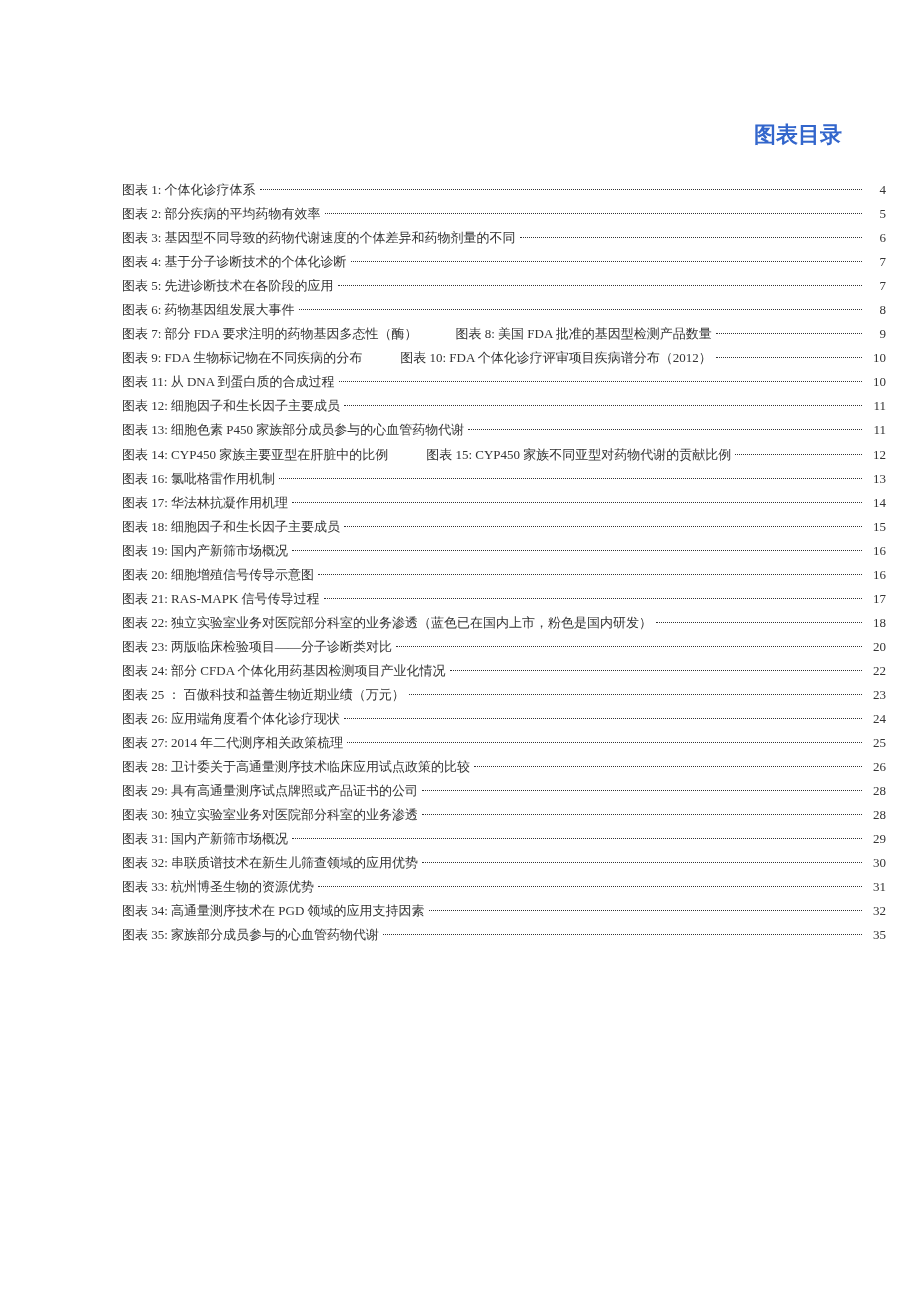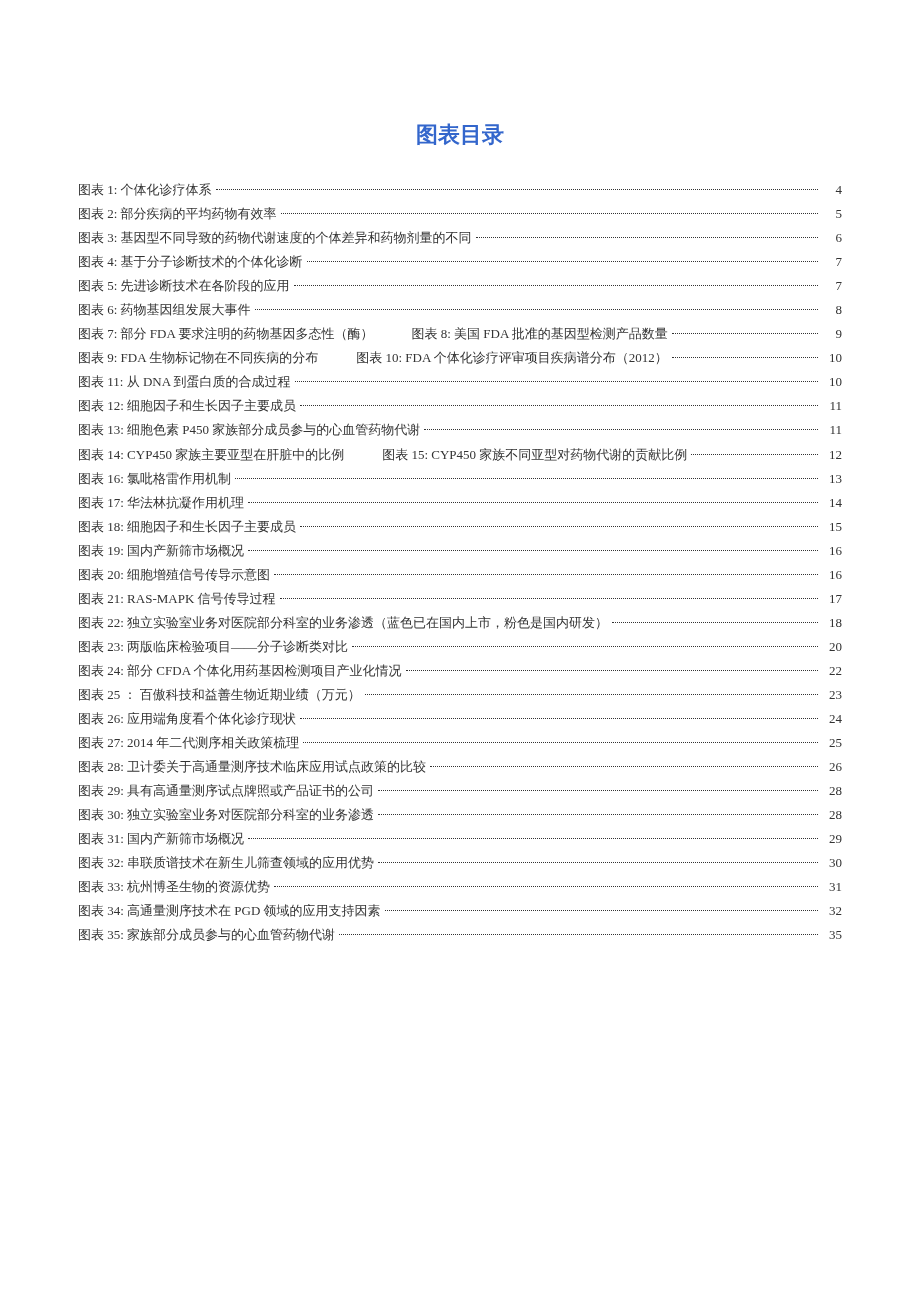--- a/index.html
+++ b/index.html
@@ -8,21 +8,21 @@
       box-sizing: border-box;
     }
     body {
       font-family: "SimSun", "宋体", serif;
       background: #ffffff;
       width: 920px;
       margin: 0 auto;
       padding: 120px 78px 60px 78px;
     }
     .title {
-      text-align: center;
+      text-align: right;
       font-size: 22px;
       font-weight: bold;
       color: #3366cc;
       margin-bottom: 28px;
       font-family: "SimHei", "黑体", sans-serif;
     }
     .toc-entry {
       display: flex;
       align-items: baseline;
       font-size: 13px;
@@ -45,20 +45,21 @@
       flex-shrink: 0;
       text-align: right;
       min-width: 20px;
     }
     .toc-second {
       margin-left: 38px;
       flex-shrink: 0;
     }
     .toc-list {
       width: 100%;
+      margin-left: 44px;
     }
   </style>
 </head>
 <body>
 
 <h1 class="title">图表目录</h1>
 
 <div class="toc-list" id="toc-list">
     <div class="toc-entry">
       <span class="toc-label">图表 1: 个体化诊疗体系</span>

